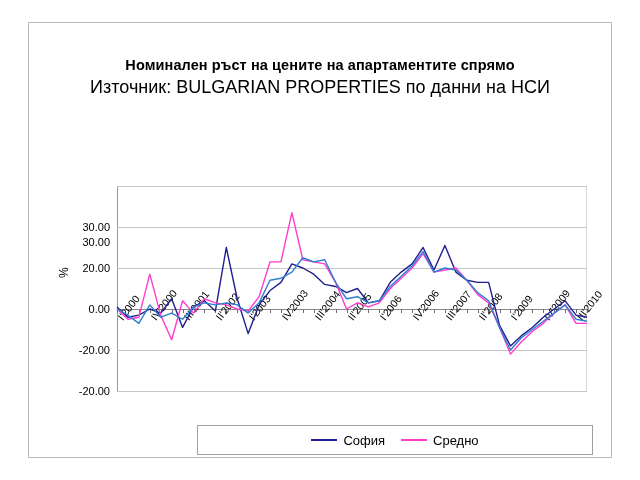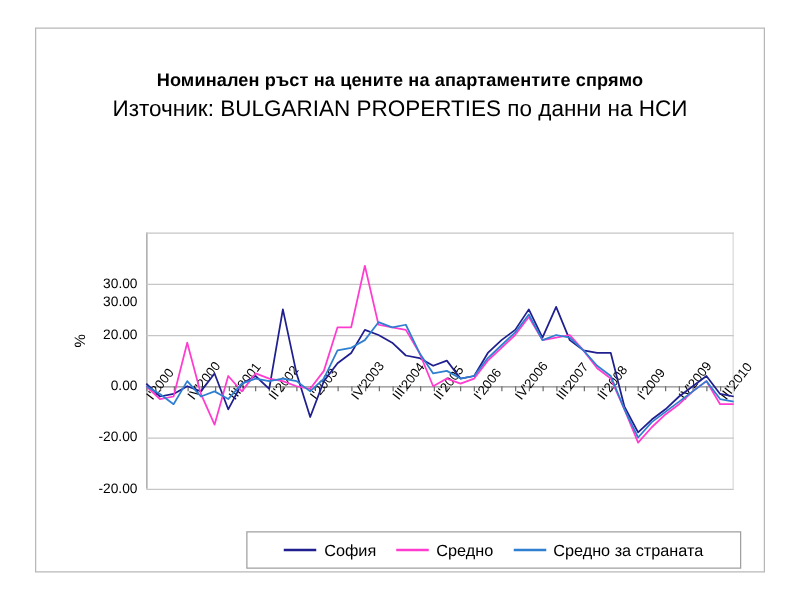--- a/index.html
+++ b/index.html
@@ -245,19 +245,15 @@
 
   <div id="legend">
       <div class="legend-entry">
         <span class="legend-swatch" style="border-top-color: rgb(31, 31, 143);"></span>
         <span class="legend-label">София</span>
       </div>
       <div class="legend-entry">
         <span class="legend-swatch" style="border-top-color: rgb(255, 60, 207);"></span>
         <span class="legend-label">Средно</span>
       </div>
-      <div class="legend-entry">
-        <span class="legend-swatch" style="border-top-color: rgb(47, 127, 208);"></span>
-        <span class="legend-label">Средно за страната</span>
-      </div>
     </div>
 
 </div>
 
 </body></html>

